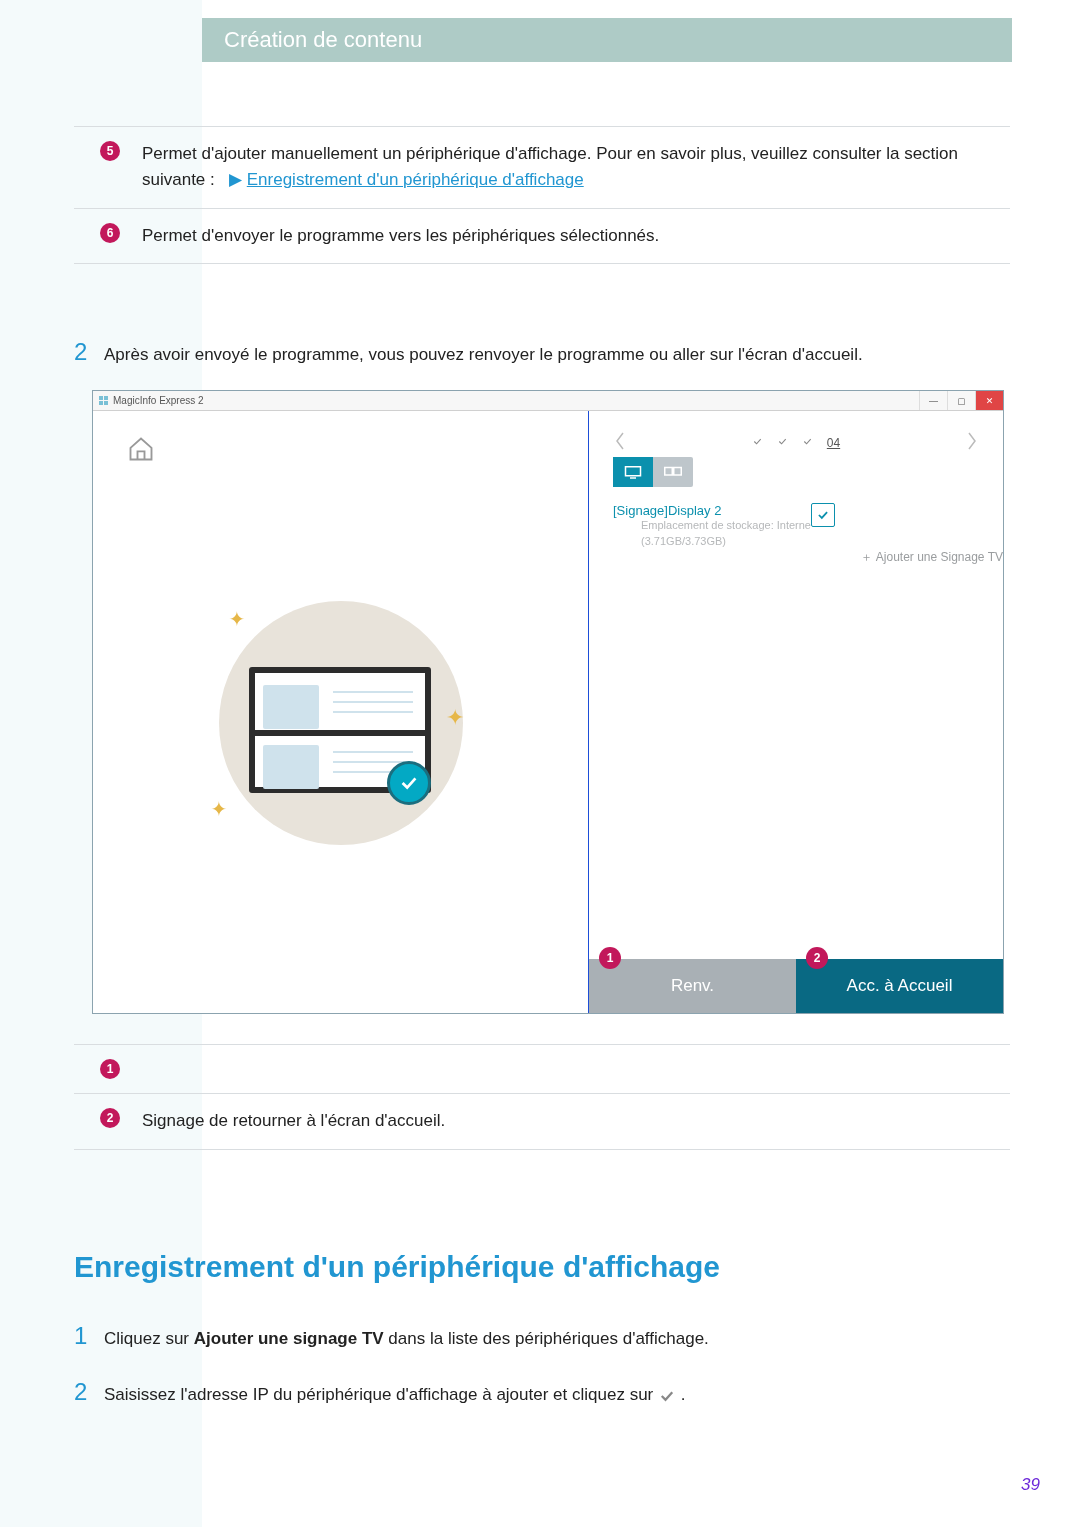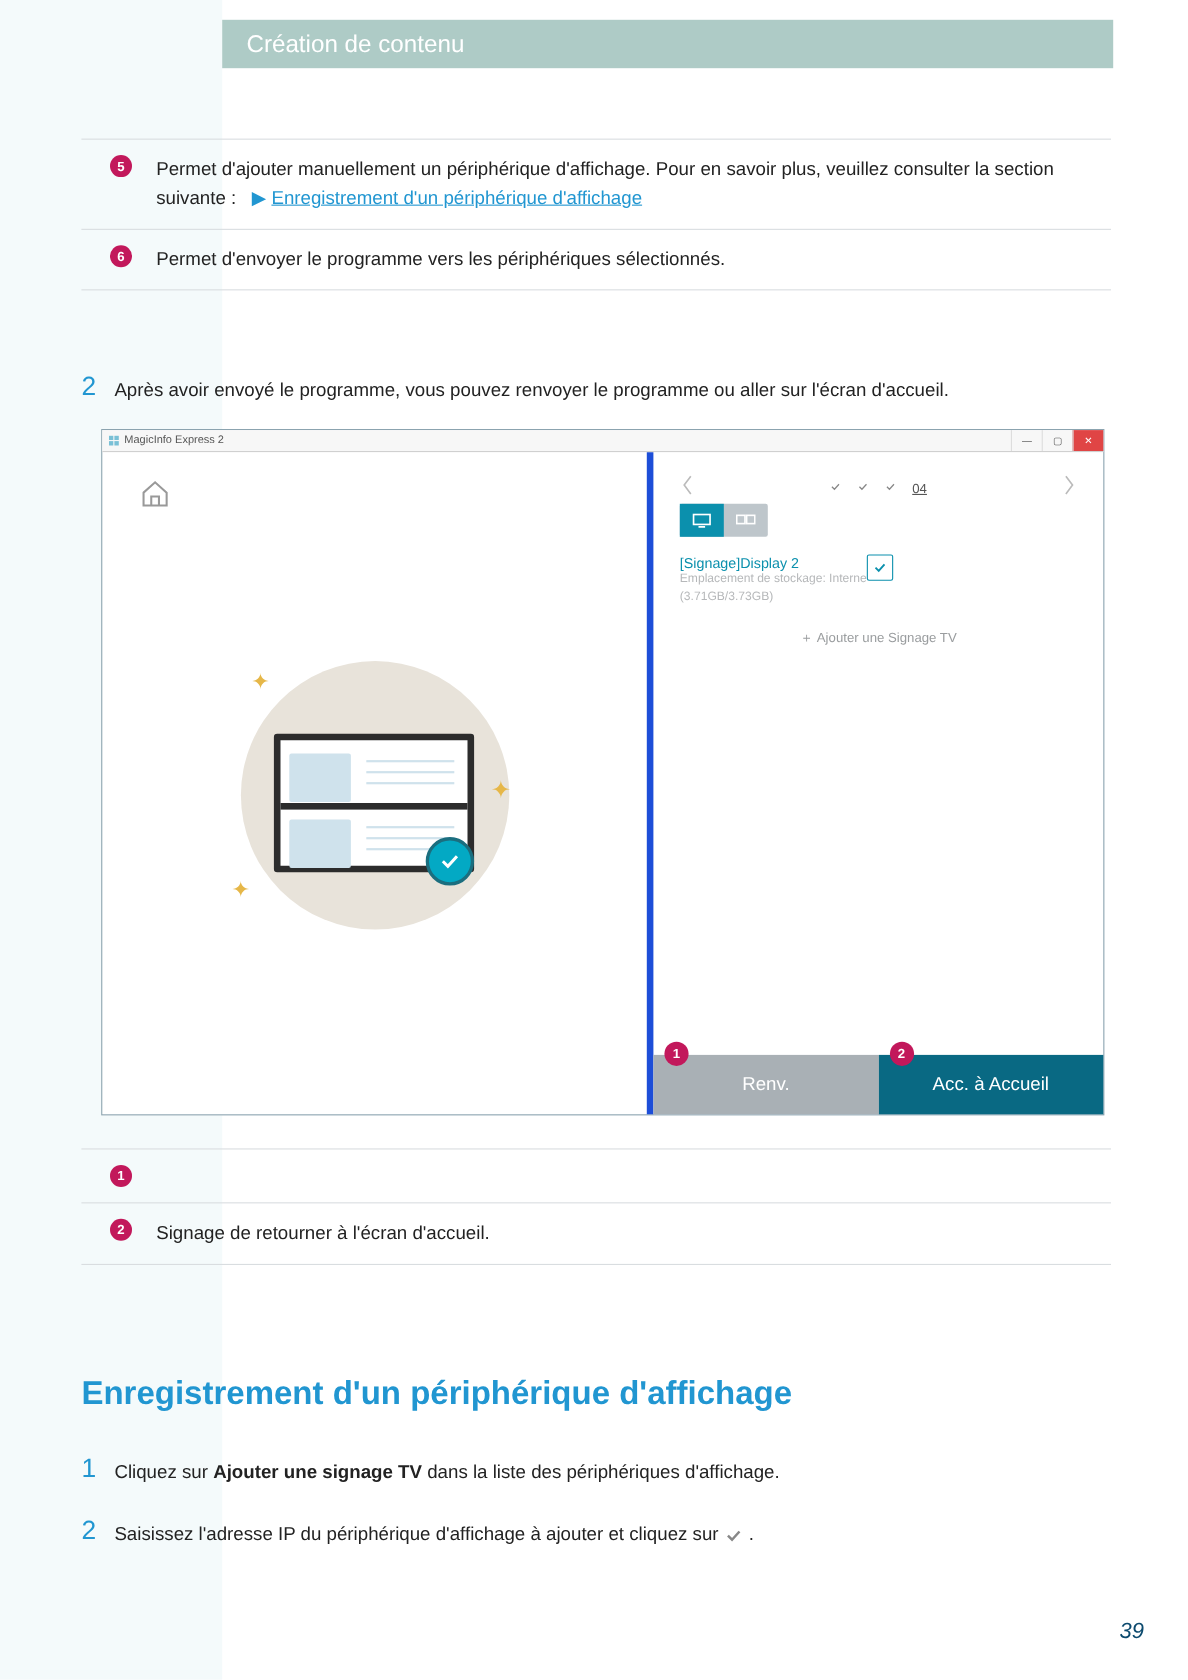--- a/index.html
+++ b/index.html
@@ -198,21 +198,21 @@
   .sparkle {
     position: absolute;
     color: #e6b748;
   }
   .sparkle.a { left: 10px; top: 6px; font-size: 20px; }
   .sparkle.b { right: -2px; top: 104px; font-size: 22px; }
   .sparkle.c { left: -8px; bottom: 24px; font-size: 20px; }
 
   .app-right {
     flex: 1;
-    border-left: 6px solid #1d4ed8;
+    border-left: 1px solid #1d4ed8;
     display: flex;
     flex-direction: column;
   }
   .pane-head {
     display: flex;
     align-items: center;
     justify-content: space-between;
     padding: 18px 24px 0;
     color: #aaa;
   }
@@ -247,34 +247,33 @@
   .device-tabs span.active {
     background: #0b90ad;
   }
   .device-item {
     margin: 16px 24px 0;
     display: flex;
     justify-content: flex-start;
     align-items: flex-start;
   }
   .device-name { color: #0b90ad; font-size: 13px; }
-  .device-stor { color: #b6b8ba; font-size: 11px; line-height: 1.4; }
+  .device-stor { color: #b6b8ba; font-size: 11px; line-height: 1.4; margin-left: 28px; }
   .dev-check {
     width: 24px; height: 24px;
     border: 1px solid #0b90ad;
     color: #0b90ad;
     display: inline-flex;
     align-items: center; justify-content: center;
     border-radius: 2px;
   }
   .add-tv {
-    text-align: center;
+    text-align: right;
     color: #9a9d9f;
     font-size: 12px;
-    margin-top: 22px;
   }
   .bottom-btns {
     margin-top: auto;
     display: flex;
     height: 54px;
   }
   .bottom-btns div {
     flex: 1;
     display: flex;
     align-items: center;
@@ -303,23 +302,23 @@
   .section-h1 {
     margin-top: 100px;
     font-size: 30px;
     font-weight: 600;
     color: #2196d1;
   }
   .page-num {
     position: absolute;
     right: 40px;
     bottom: 32px;
-    font-size: 20px;
+    font-size: 17px;
     font-style: italic;
-    color: #0c4a6e;
+    color: #6d28d9;
   }
   .check-inline {
     display: inline-flex;
     vertical-align: middle;
     color: #888;
   }
   .bold { font-weight: bold; }
 </style>
 </head>
 <body>

